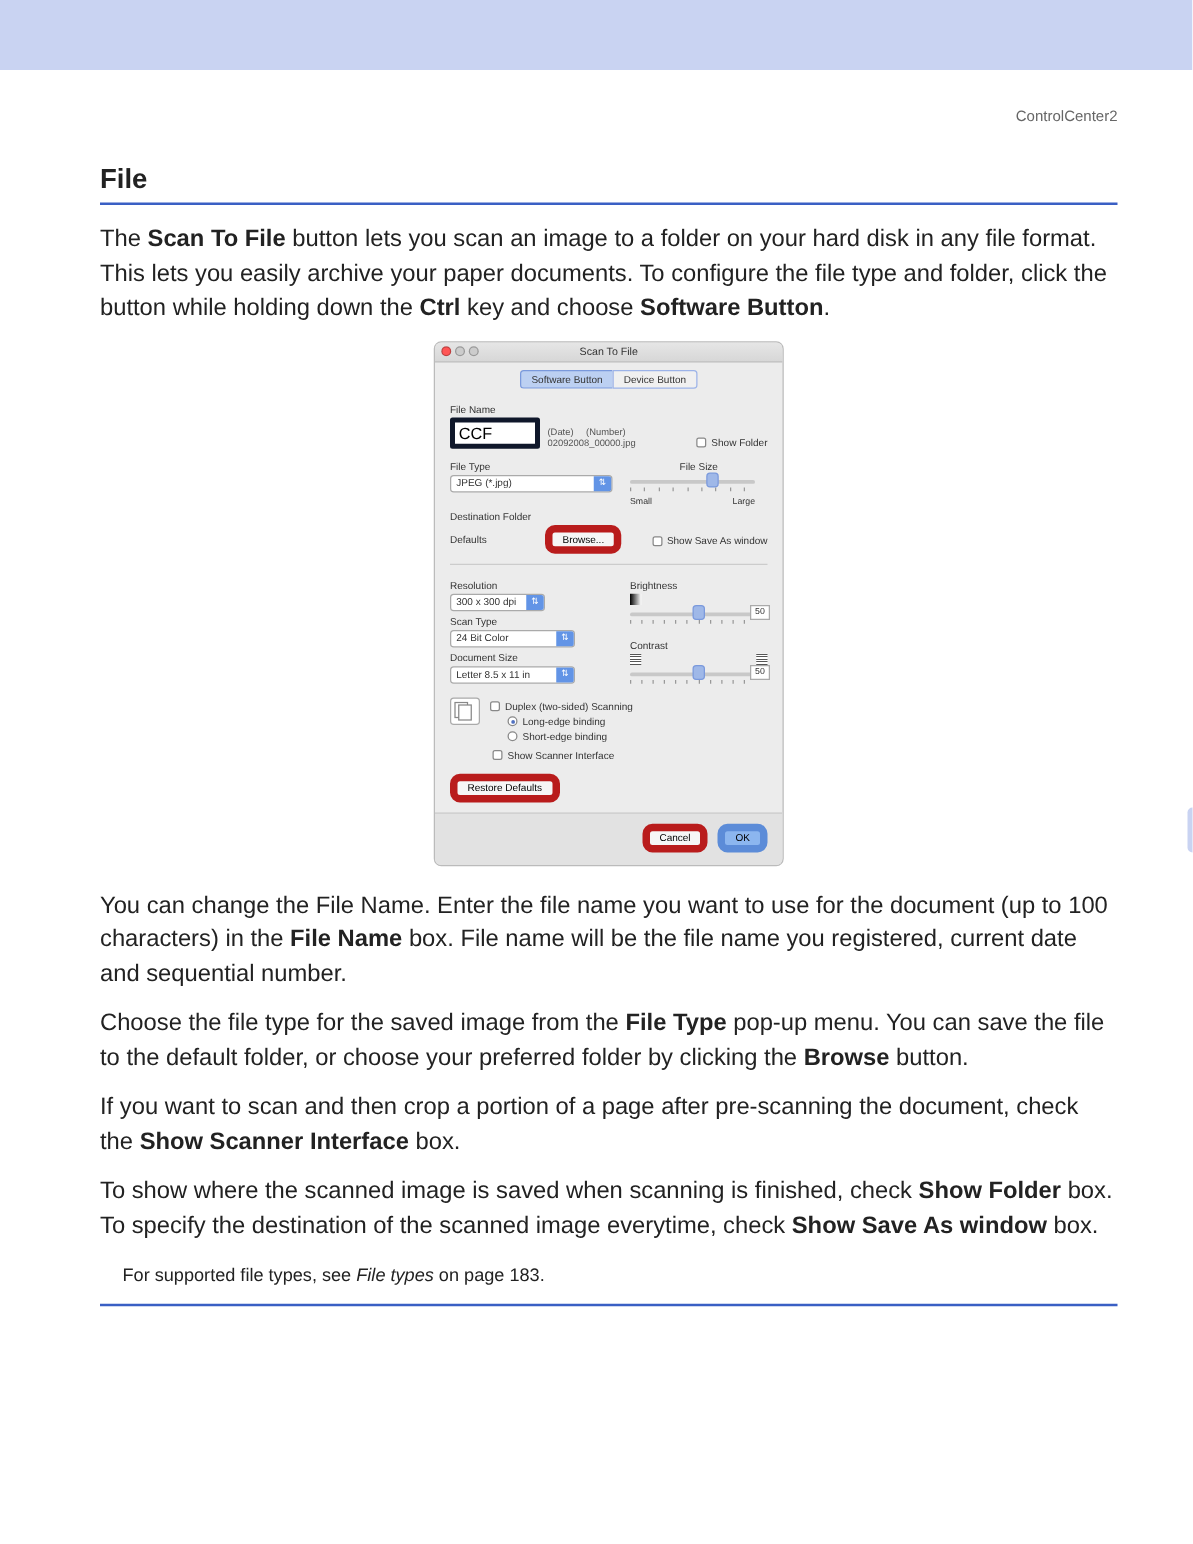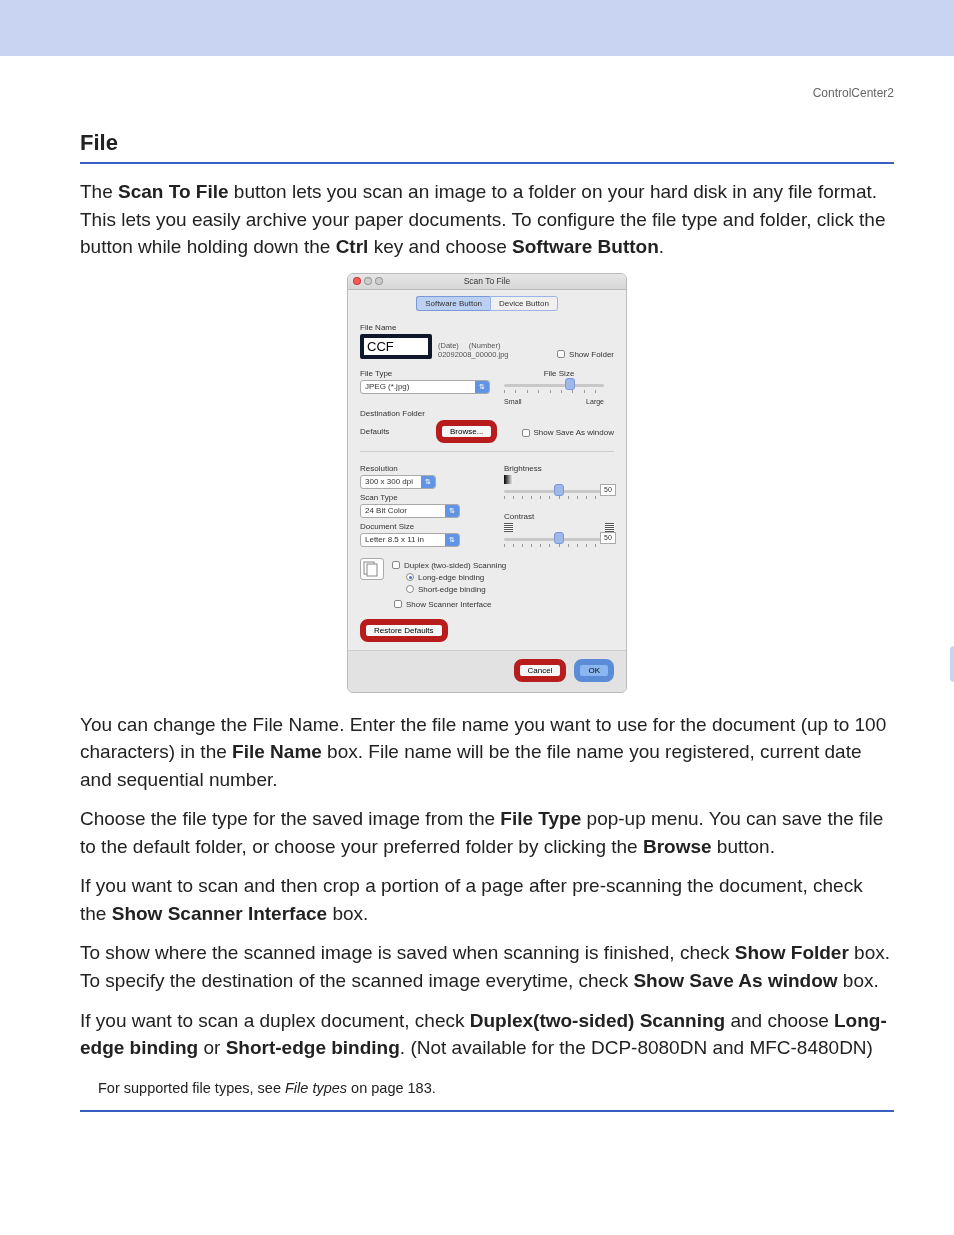--- a/index.html
+++ b/index.html
@@ -484,23 +484,20 @@
   </p>
 
   <p class="body-text">
     <span>If you want to scan and then crop a portion of a page after pre-scanning the document, check the </span><b>Show Scanner Interface</b><span> box.</span>
   </p>
 
   <p class="body-text">
     <span>To show where the scanned image is saved when scanning is finished, check </span><b>Show Folder</b><span> box. To specify the destination of the scanned image everytime, check </span><b>Show Save As window</b><span> box.</span>
   </p>
 
-  <p class="body-text">
-    <span>If you want to scan a duplex document, check </span><b>Duplex(two-sided) Scanning</b><span> and choose </span><b>Long-edge binding</b><span> or </span><b>Short-edge binding</b><span>. (Not available for the DCP-8080DN and MFC-8480DN)</span>
-  </p>
 
   <div class="note-block">
     <div class="note-body">
       <span>For supported file types, see </span><i>File types</i><span> on page 183.</span>
     </div>
     <hr class="end-rule">
   </div>
 
   <div class="chapter-tab">10</div>
 

